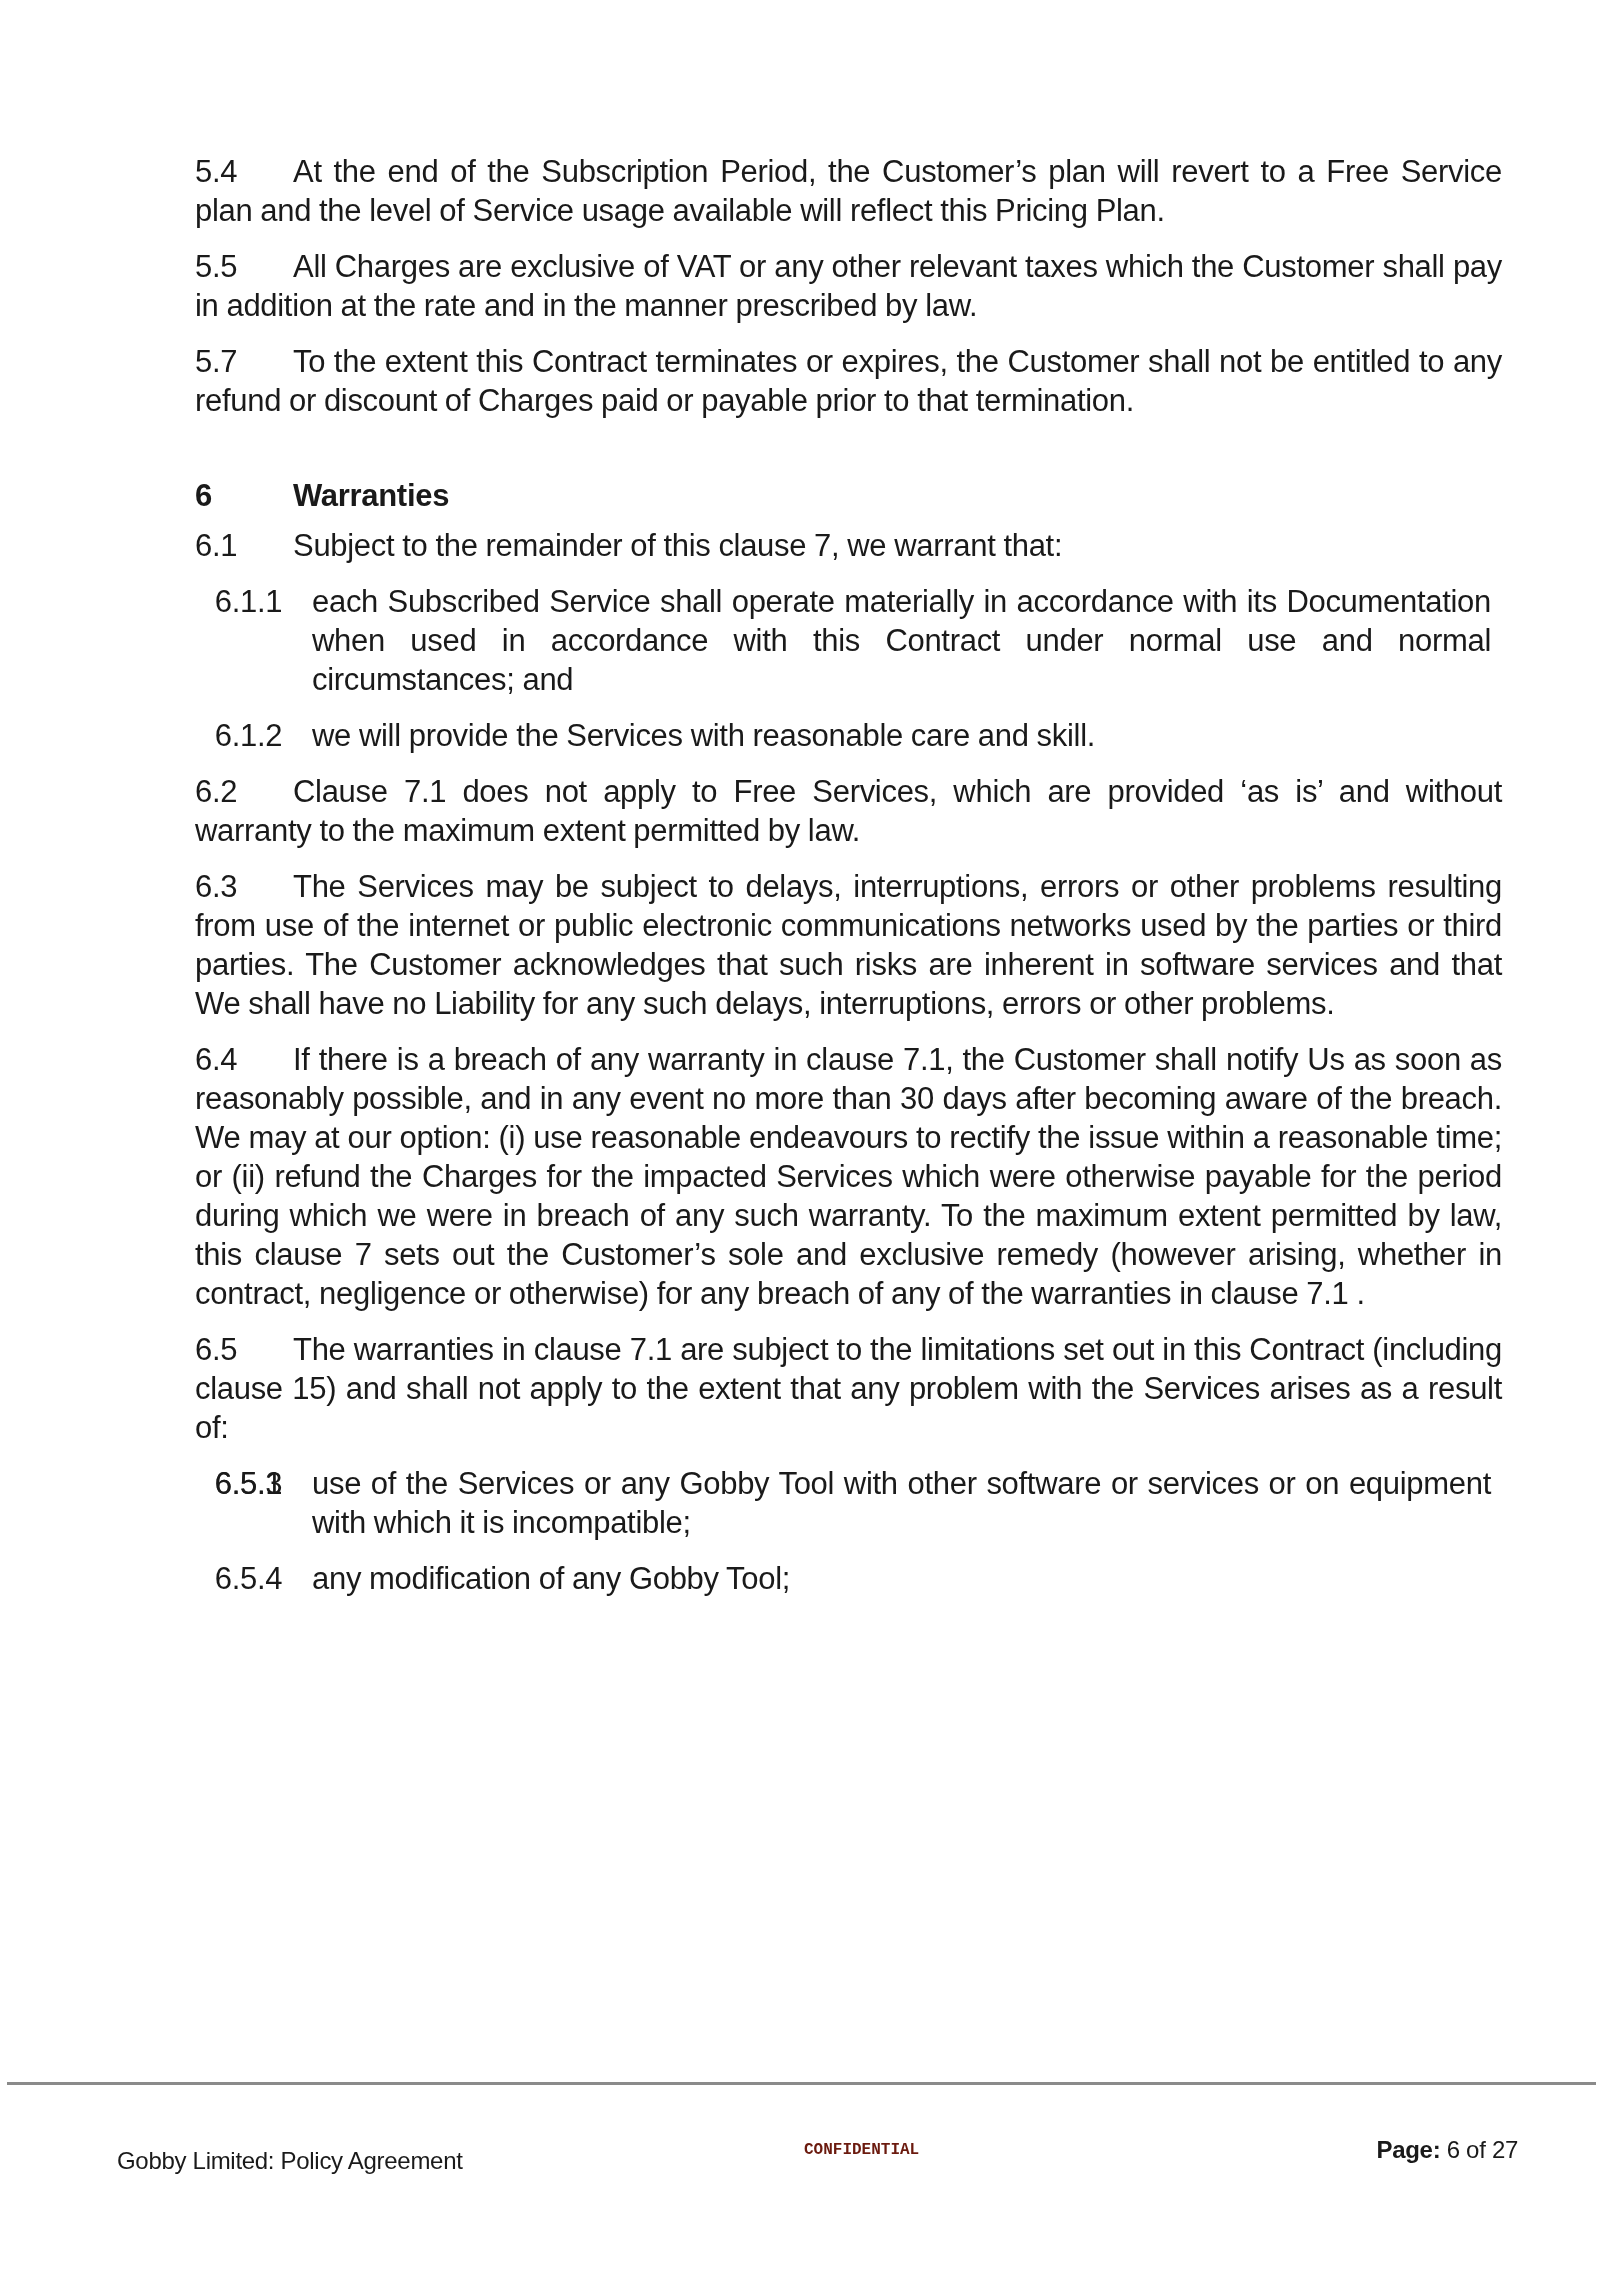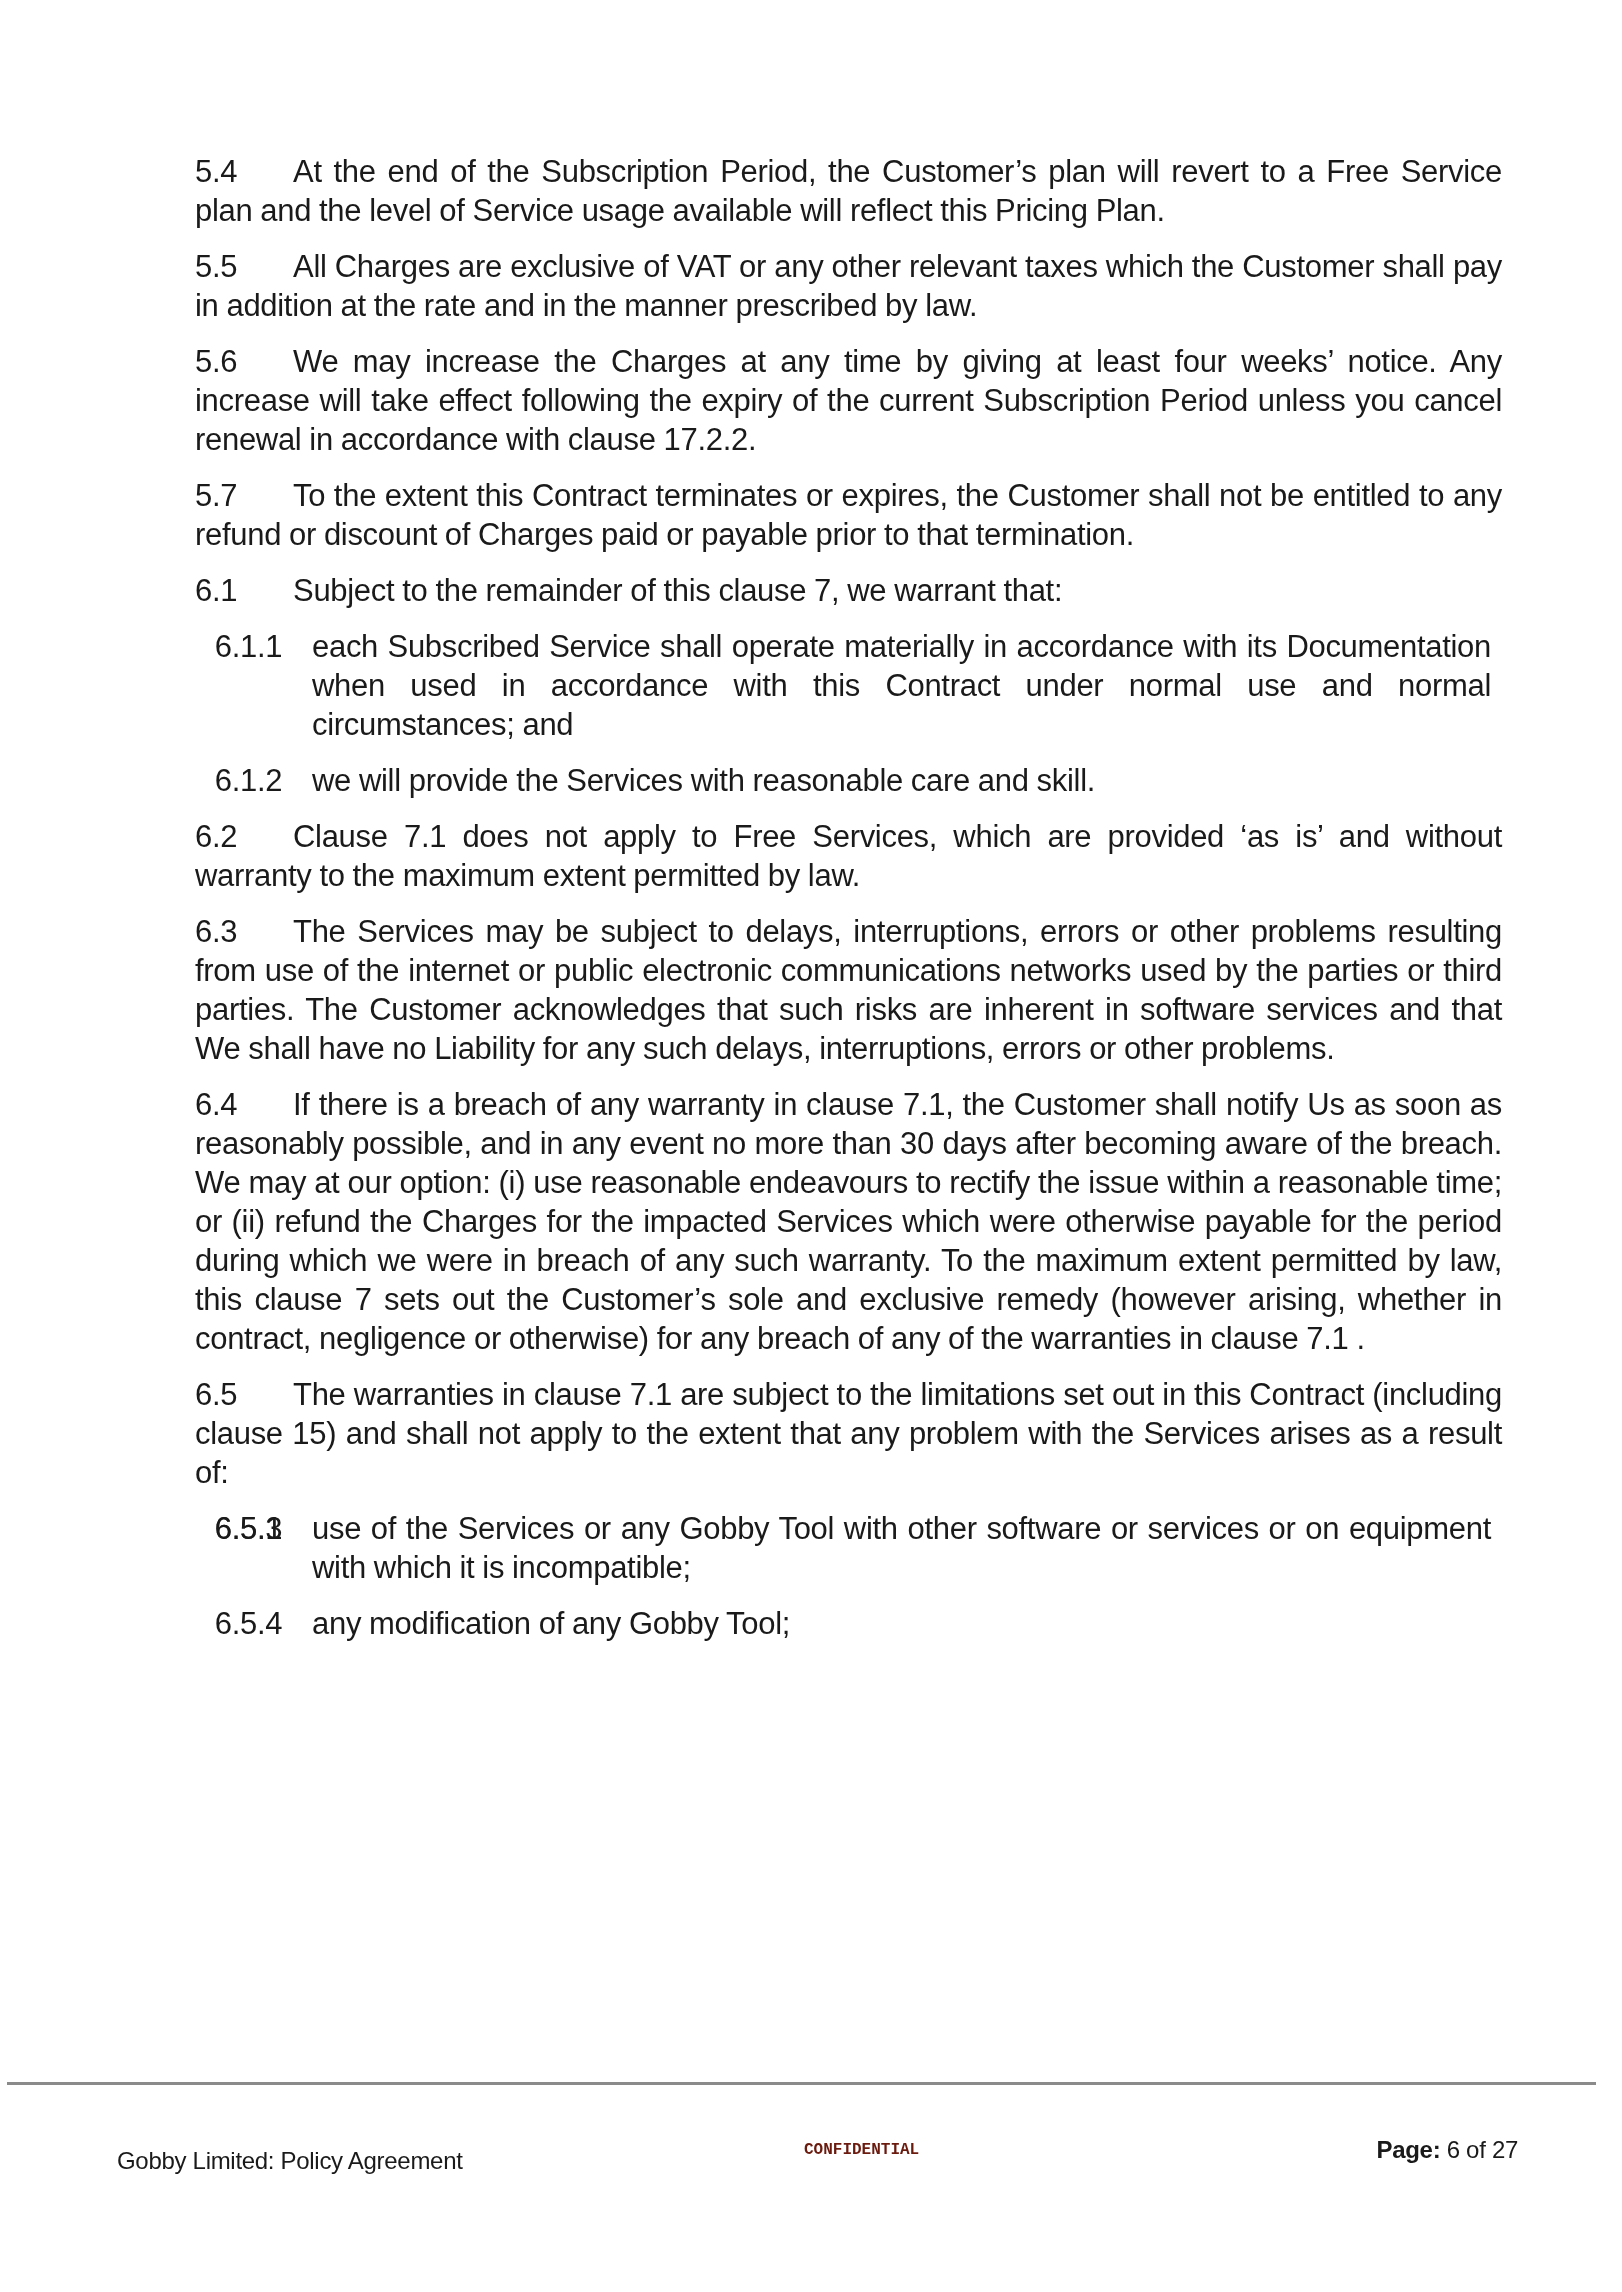--- a/index.html
+++ b/index.html
@@ -33,24 +33,24 @@
 </head>
 <body>
 
 <div class="page">
   <div class="content">
 
     <p class="para"><span class="num">5.4</span><span>At the end of the Subscription Period, the Customer’s plan will revert to a Free Service plan and the level of Service usage available will reflect this Pricing Plan.</span></p>
 
     <p class="para"><span class="num">5.5</span><span>All Charges are exclusive of VAT or any other relevant taxes which the Customer shall pay in addition at the rate and in the manner prescribed by law.</span></p>
 
-    <p class="para"><span class="num">5.6</span><span>We may increase the Charges at any time by giving at least four weeks’ notice. Any increase will take effect following the expiry of the current Subscription Period unless you cancel renewal in accordance with clause 17.2.2.</span></p>
 
     <p class="para"><span class="num">5.7</span><span>To the extent this Contract terminates or expires, the Customer shall not be entitled to any refund or discount of Charges paid or payable prior to that termination.</span></p>
 
+    <h2 class="heading"><span class="num">6</span><span>Warranties</span></h2>
 
     <p class="para"><span class="num">6.1</span><span>Subject to the remainder of this clause 7, we warrant that:</span></p>
 
     <p class="sub"><span class="num">6.1.1</span><span>each Subscribed Service shall operate materially in accordance with its Documentation when used in accordance with this Contract under normal use and normal circumstances; and</span></p>
 
     <p class="sub"><span class="num">6.1.2</span><span>we will provide the Services with reasonable care and skill.</span></p>
 
     <p class="para"><span class="num">6.2</span><span>Clause 7.1 does not apply to Free Services, which are provided ‘as is’ and without warranty to the maximum extent permitted by law.</span></p>
 
     <p class="para"><span class="num">6.3</span><span>The Services may be subject to delays, interruptions, errors or other problems resulting from use of the internet or public electronic communications networks used by the parties or third parties. The Customer acknowledges that such risks are inherent in software services and that We shall have no Liability for any such delays, interruptions, errors or other problems.</span></p>

